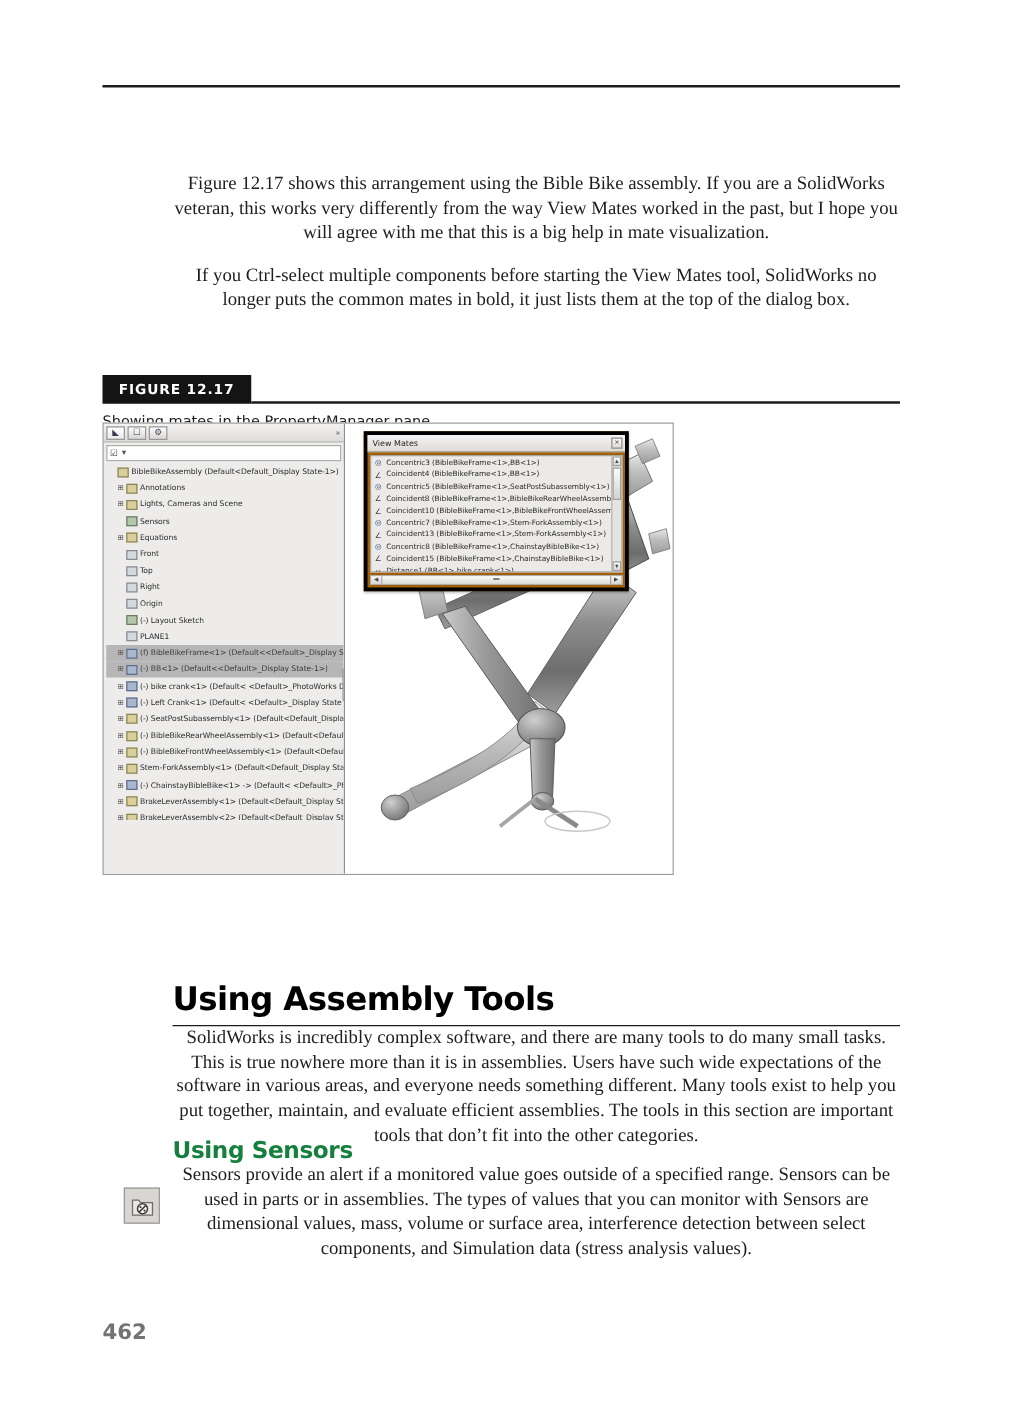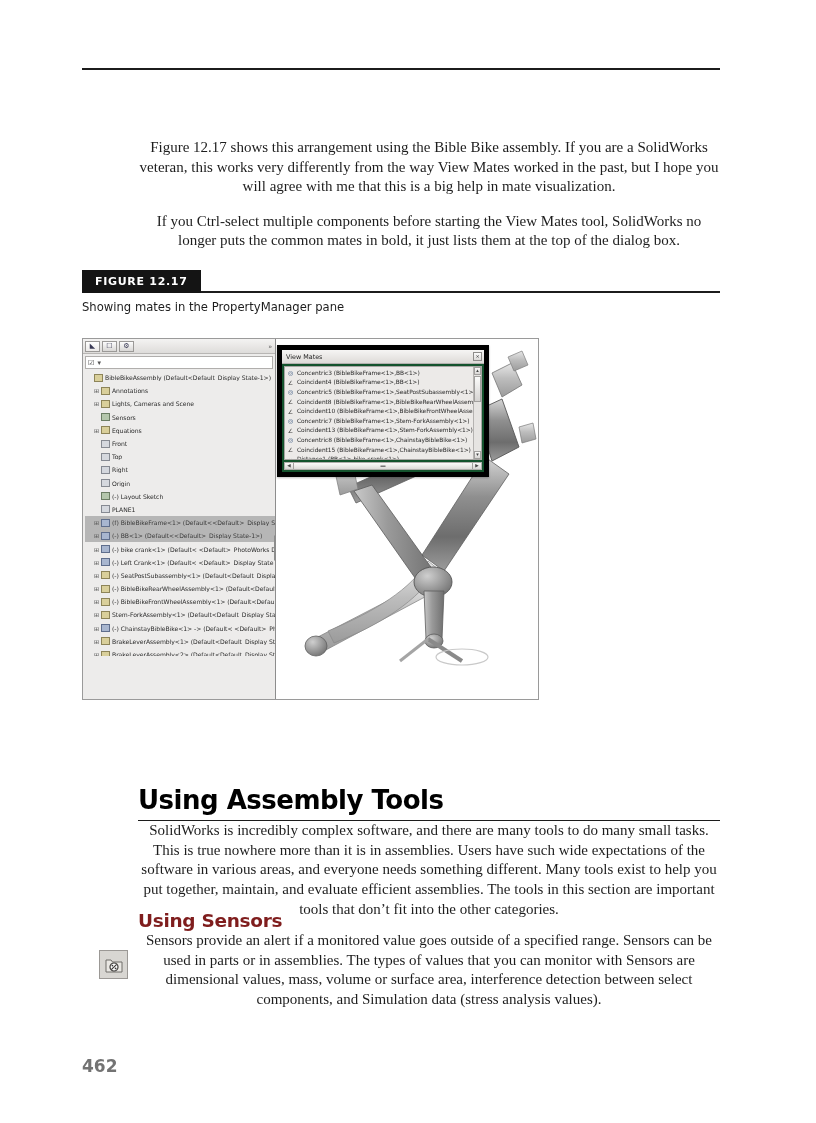--- a/index.html
+++ b/index.html
@@ -59,21 +59,21 @@
     text-align: center;
   }
   p.para + p.para { margin-top: 15px; }
 
   .intro-paras { top: 138px; }
 
   
   .figure-head {
     position: absolute;
     left: 82px;
-    top: 270px;
+    top: 300px;
     width: 638px;
   }
   .figure-badge-row {
     display: flex;
     align-items: flex-end;
   }
   .figure-badge {
     background: #141414;
     color: #ffffff;
     font-family: "DejaVu Sans", sans-serif;
@@ -234,25 +234,25 @@
     top: 0;
     right: 0;
     bottom: 0;
     background: #ffffff;
     overflow: hidden;
   }
 
   
   .vm-dialog {
     position: absolute;
-    left: 1px;
+    left: 15px;
     top: 6px;
     width: 212px;
-    background: #14532d;
-    border: 5px solid #000000;
+    background: #a16207;
+    border: 3px solid #000000;
     box-shadow: 0 1px 2px rgba(0,0,0,0.25);
     box-sizing: border-box;
   }
   .vm-title {
     height: 13px;
     background: linear-gradient(#f6f5f4, #dedbd8);
     border-bottom: 1px solid #b3b1af;
     display: flex;
     align-items: center;
     padding: 0 2px 0 4px;
@@ -398,21 +398,21 @@
     position: absolute;
     left: 138px;
     top: 910px;
     width: 582px;
   }
   .h2-title {
     font-family: "DejaVu Sans", sans-serif;
     font-weight: bold;
     font-size: 18.5px;
     letter-spacing: -0.3px;
-    color: #7f1d1d;
+    color: #15803d;
   }
   .h2-body { margin-top: 11px; }
 
   .margin-icon {
     position: absolute;
     left: 99px;
     top: 950px;
     width: 29px;
     height: 29px;
     background: #d8d6d2;

